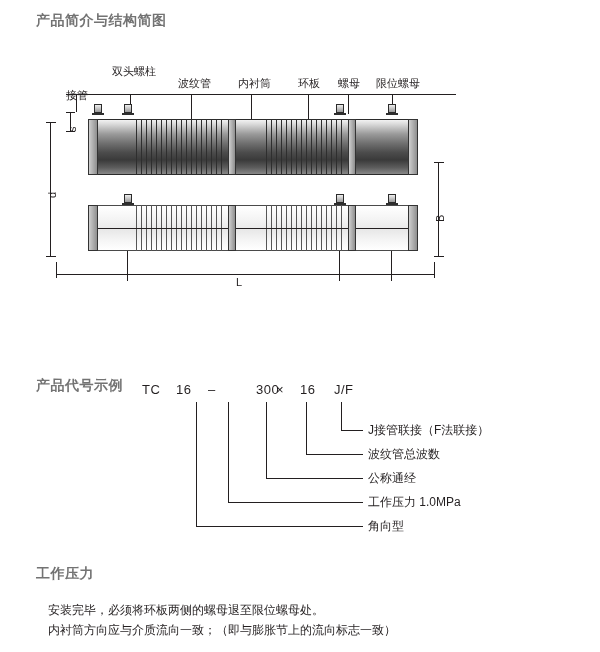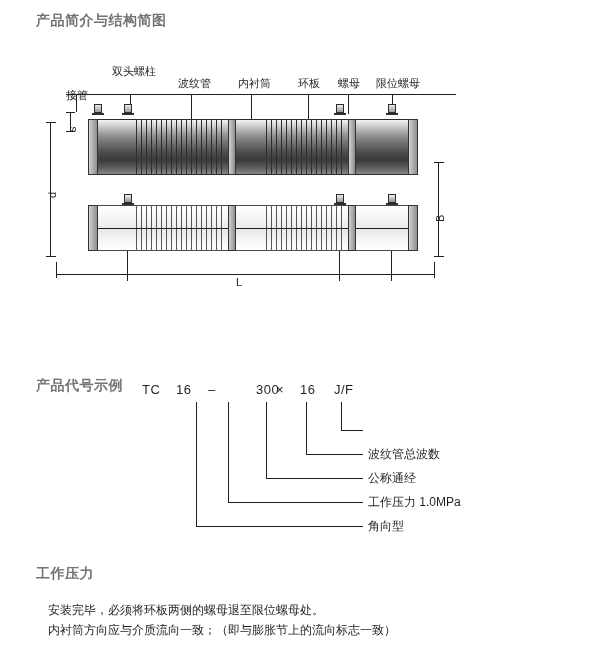--- a/index.html
+++ b/index.html
@@ -243,20 +243,21 @@
   <div class="code-row" style="left:264px;">16</div>
   <div class="code-row" style="left:298px;">J/F</div>
 
   <div class="leader" style="left:305px; top:20px; height:28px;"></div>
   <div class="leader" style="left:270px; top:20px; height:52px;"></div>
   <div class="leader" style="left:230px; top:20px; height:76px;"></div>
   <div class="leader" style="left:192px; top:20px; height:100px;"></div>
   <div class="leader" style="left:160px; top:20px; height:124px;"></div>
 
   <div class="hleader" style="left:305px; top:48px;  width:22px;"></div>
+  <div class="code-note" style="left:332px; top:40px;">J接管联接（F法联接）</div>
 
   <div class="hleader" style="left:270px; top:72px;  width:57px;"></div>
   <div class="code-note" style="left:332px; top:64px;">波纹管总波数</div>
 
   <div class="hleader" style="left:230px; top:96px;  width:97px;"></div>
   <div class="code-note" style="left:332px; top:88px;">公称通经</div>
 
   <div class="hleader" style="left:192px; top:120px; width:135px;"></div>
   <div class="code-note" style="left:332px; top:112px;">工作压力 1.0MPa</div>
 

